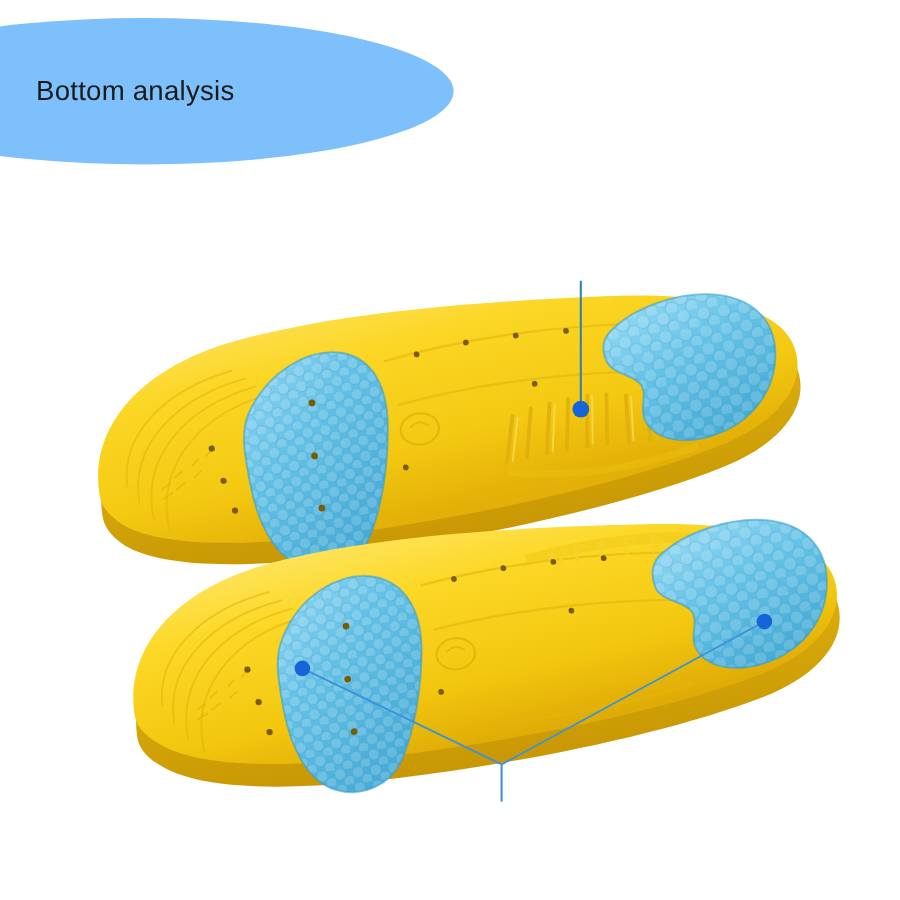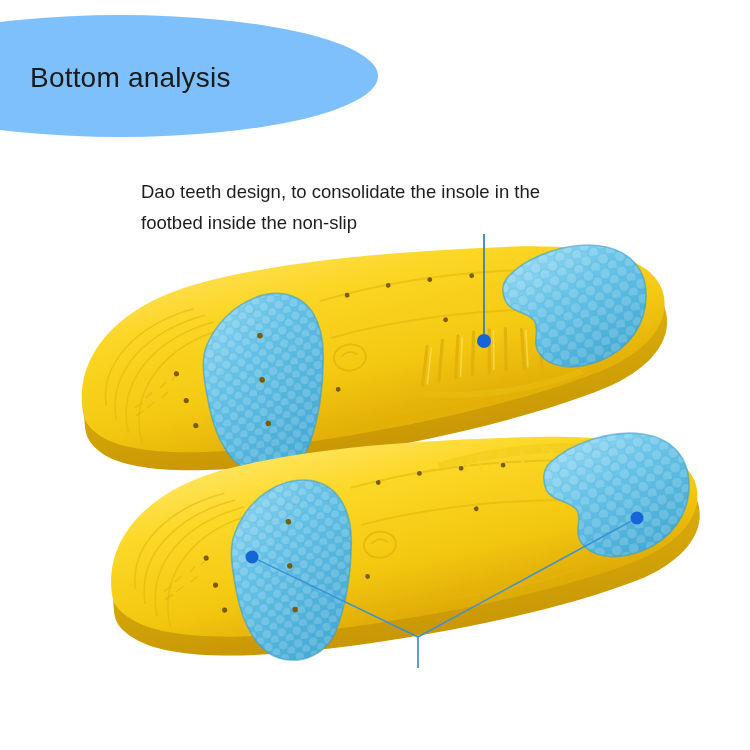--- a/index.html
+++ b/index.html
@@ -22,21 +22,21 @@
     left: 0;
     top: 0;
     width: 750px;
     height: 160px;
     pointer-events: none;
   }
   #header-title {
     position: absolute;
     left: 30px;
     top: 62px;
-    font-size: 28px;
+    font-size: 23px;
     color: #1a1a1a;
     letter-spacing: 0.2px;
     white-space: nowrap;
   }
 
   
   .caption {
     position: absolute;
     color: #1d1d1d;
     font-size: 18.5px;
@@ -295,17 +295,15 @@
 
     <g>
       <polyline points="252,557 418,637" fill="none" stroke="#3a92d8" stroke-width="1.5"></polyline>
       <polyline points="637,518 418,637" fill="none" stroke="#3a92d8" stroke-width="1.5"></polyline>
       <line x1="418" y1="637" x2="418" y2="668" stroke="#3a92d8" stroke-width="1.7"></line>
       <circle cx="252" cy="557" r="6.5" fill="#1565d8"></circle>
       <circle cx="637" cy="518" r="6.5" fill="#1565d8"></circle>
     </g>
   </svg>
 
-  <div class="caption" id="caption-top">Dao teeth design, to consolidate the insole in the
-footbed inside the non-slip</div>
 
 
 </div>
 
 </body></html>

